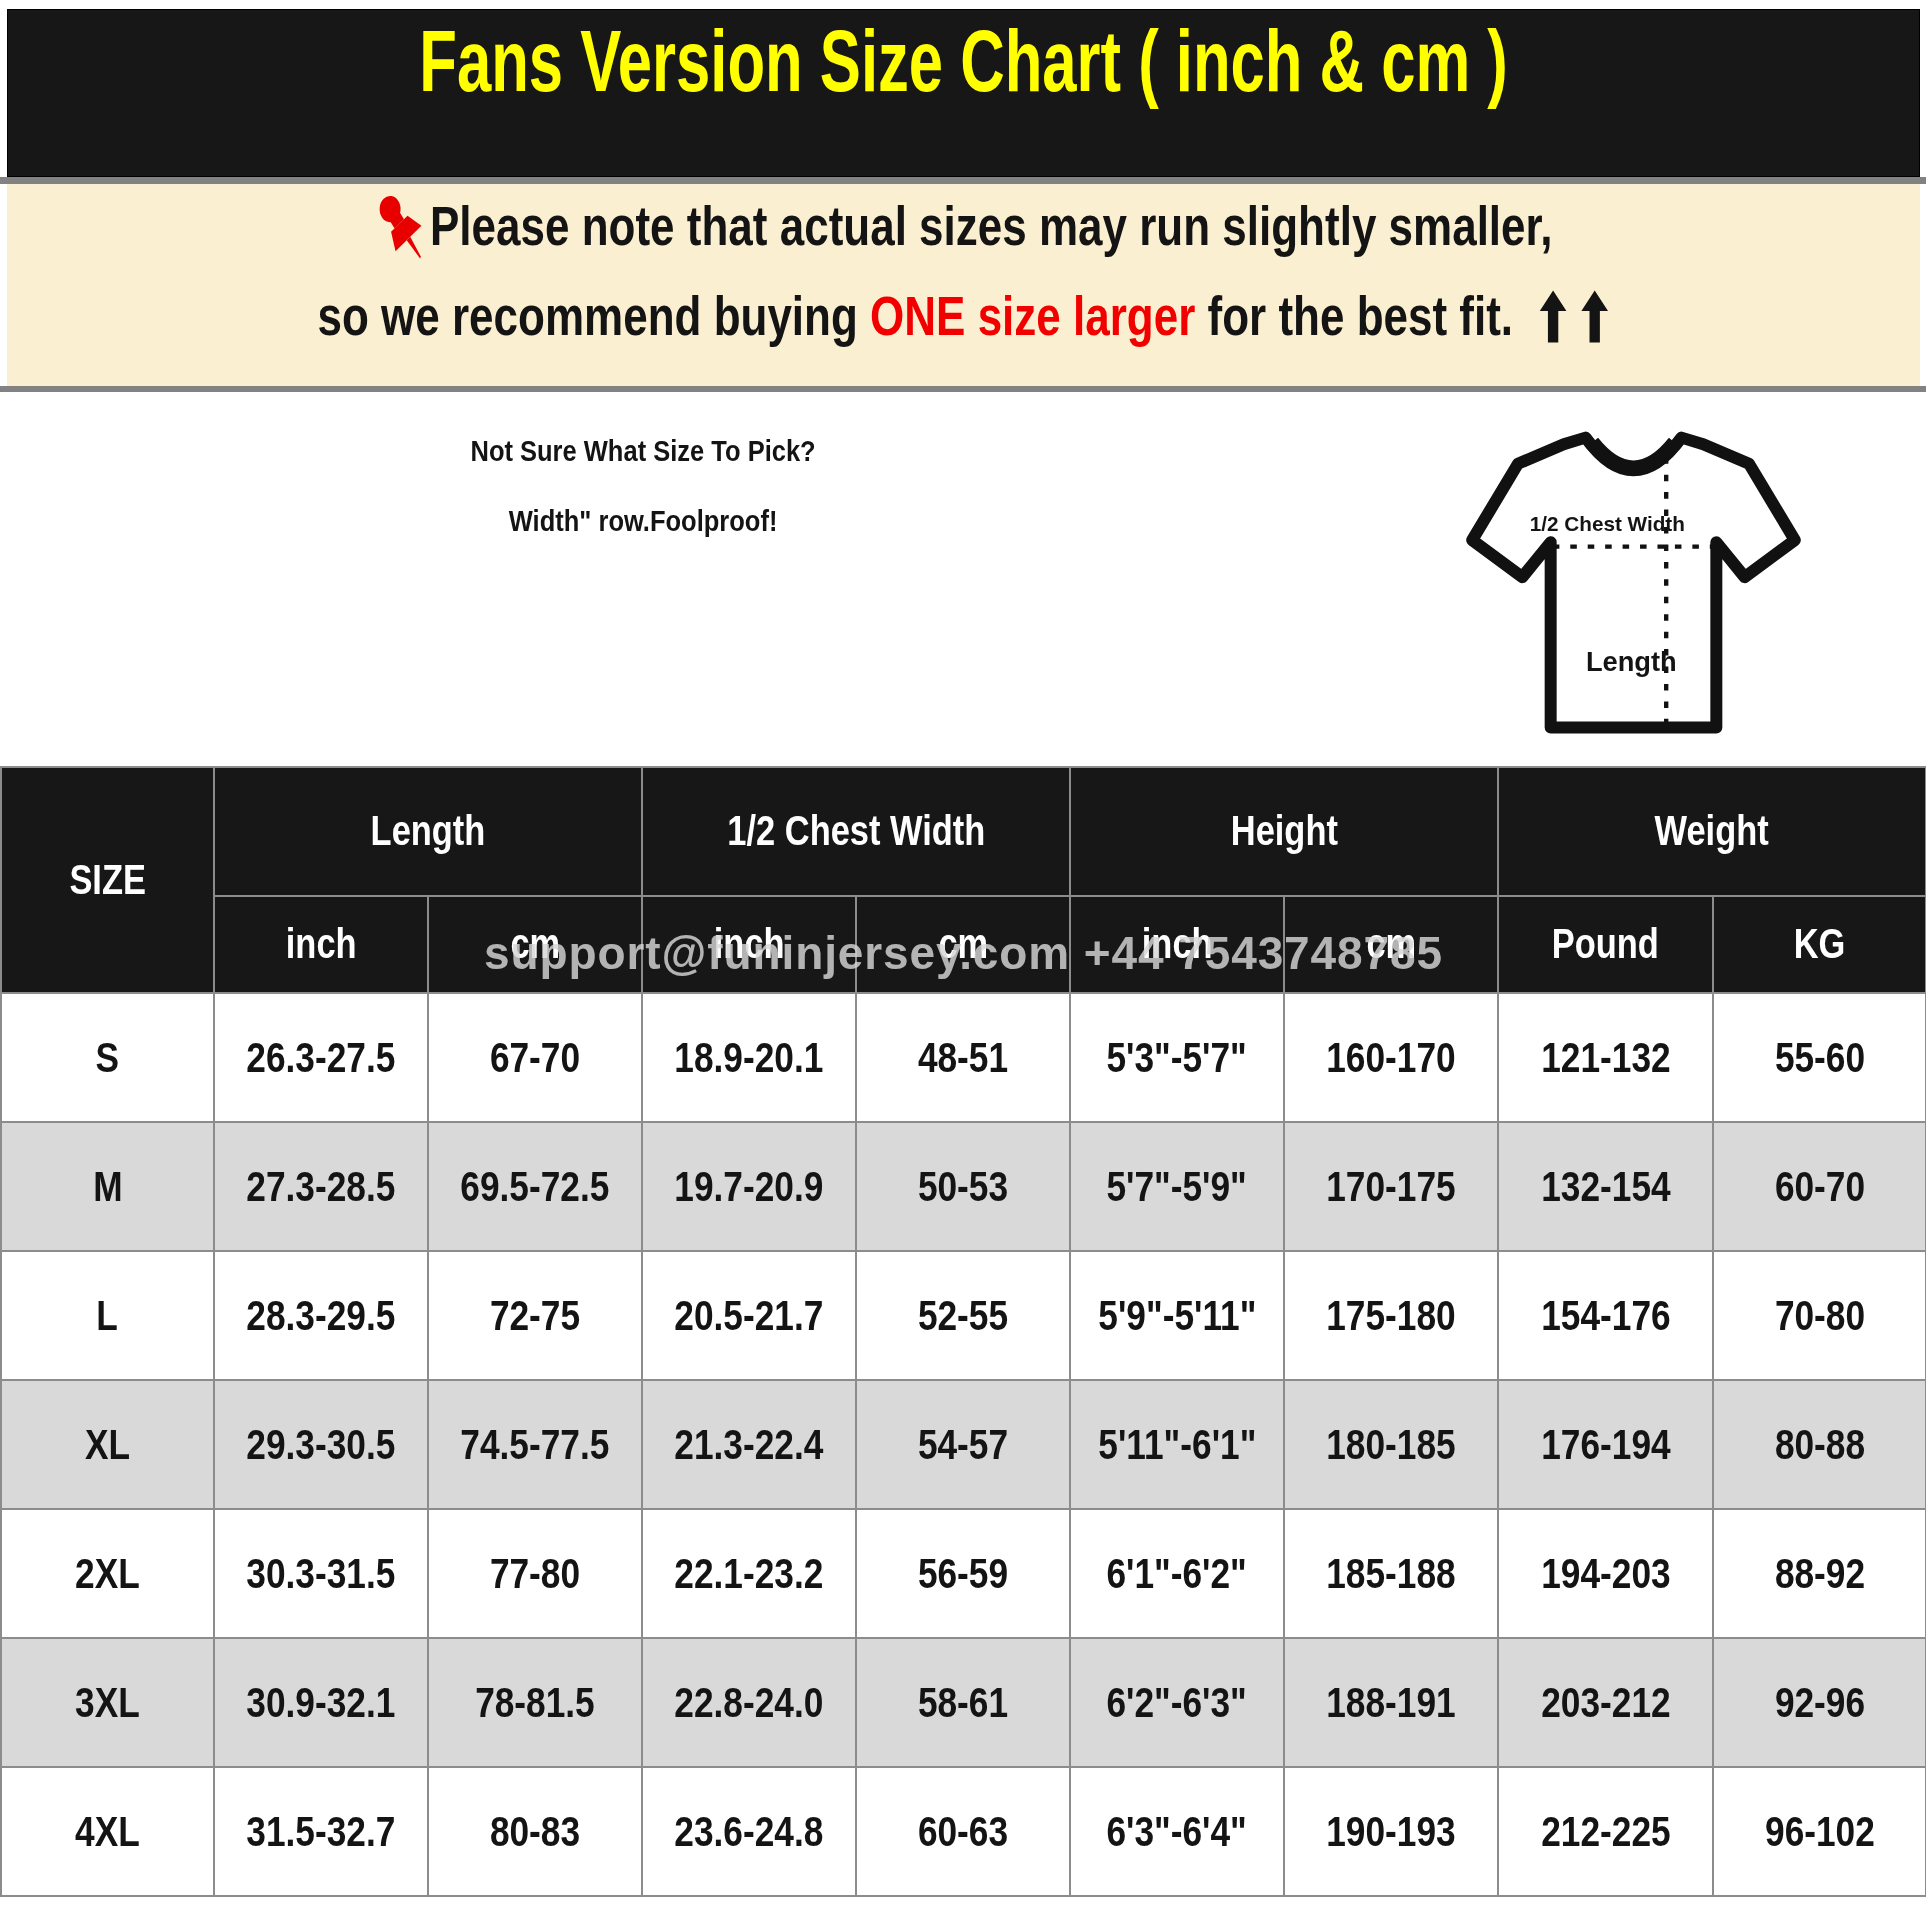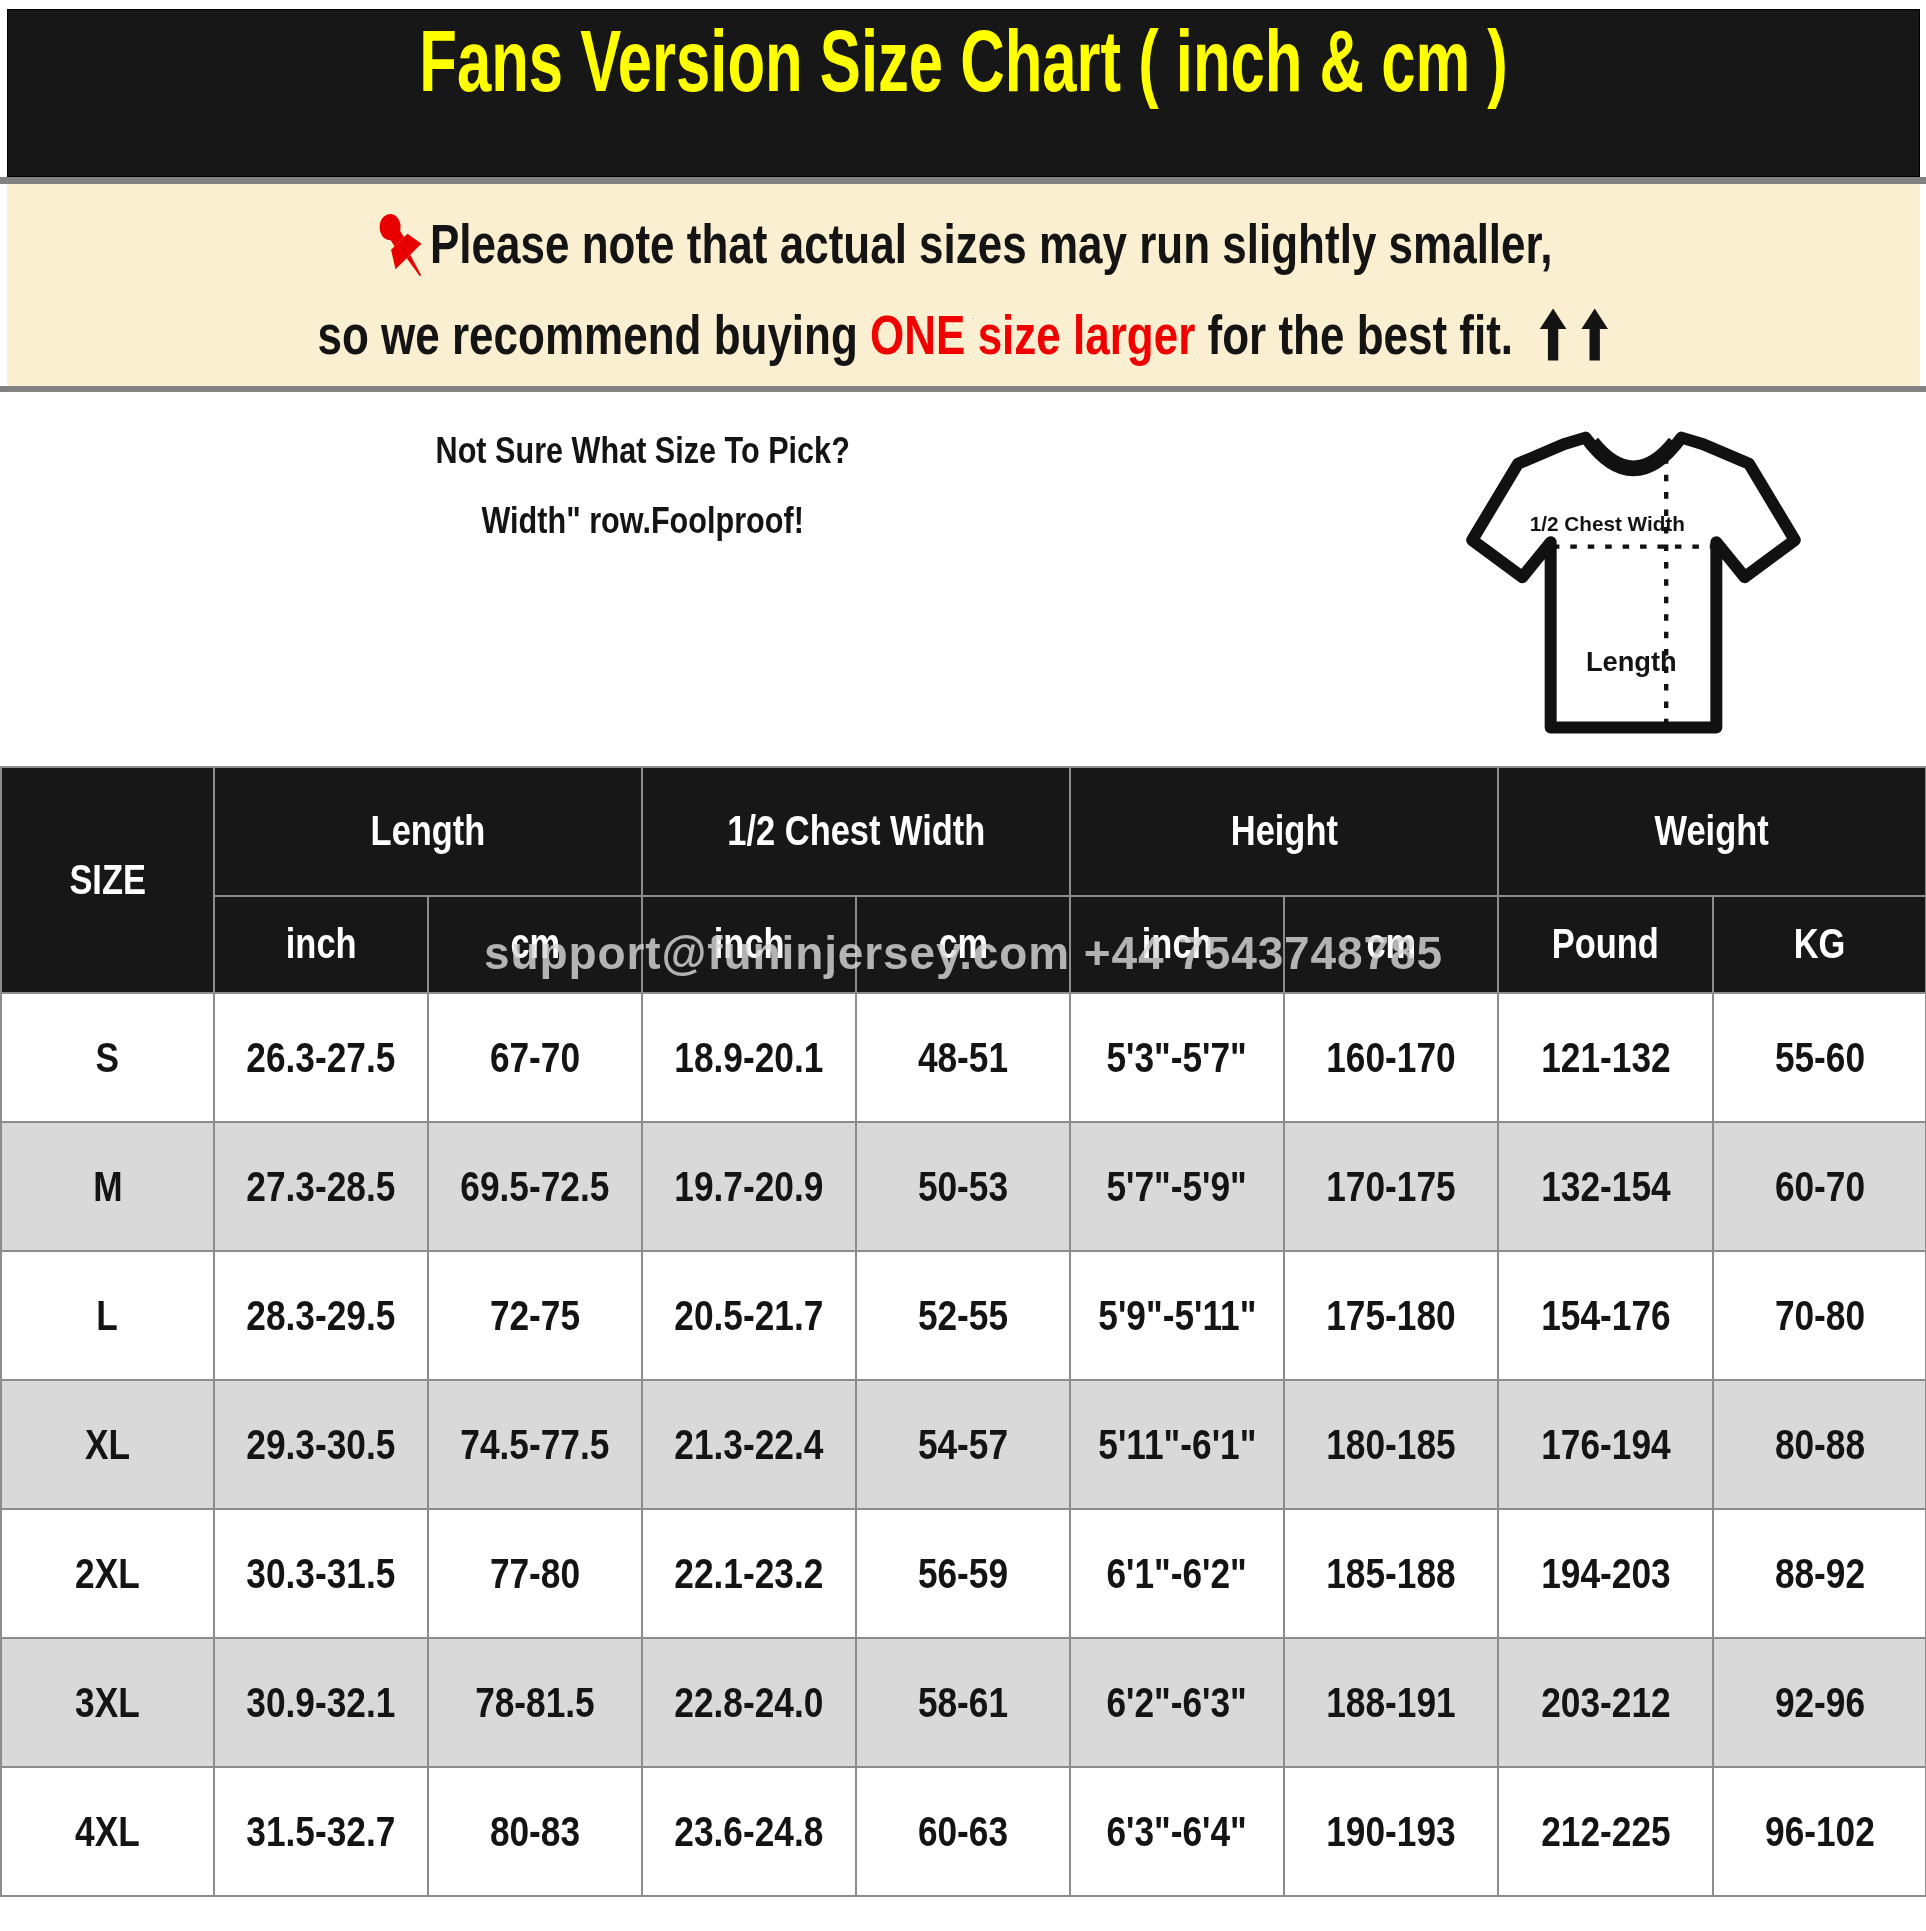--- a/index.html
+++ b/index.html
@@ -30,21 +30,20 @@
     white-space:nowrap;
   }
   .sep { height:6.4px; background:#828282; }
   .banner {
     margin:0 7.3px;
     height:202px;
     background:#FAEFD0;
     display:flex;
     flex-direction:column;
     align-items:center;
-    justify-content:center;
     gap:16.5px;
   }
   .banner-line {
     display:inline-flex;
     align-items:center;
     font-size:55px;
     color:#141414;
     transform:scaleX(.80);
     transform-origin:center;
     white-space:nowrap;
@@ -57,21 +56,21 @@
     height:374px;
     position:relative;
     background:#fff;
     padding-top:24px;
   }
   .instr-block {
     width:1286px;
     text-align:center;
   }
   .instr-line {
-    font-size:36px;
+    font-size:30px;
     line-height:70px;
     white-space:nowrap;
   }
   .instr-line > span {
     display:inline-block;
     transform:scaleX(.85);
     transform-origin:center;
     white-space:pre;
   }
   .tshirt {

